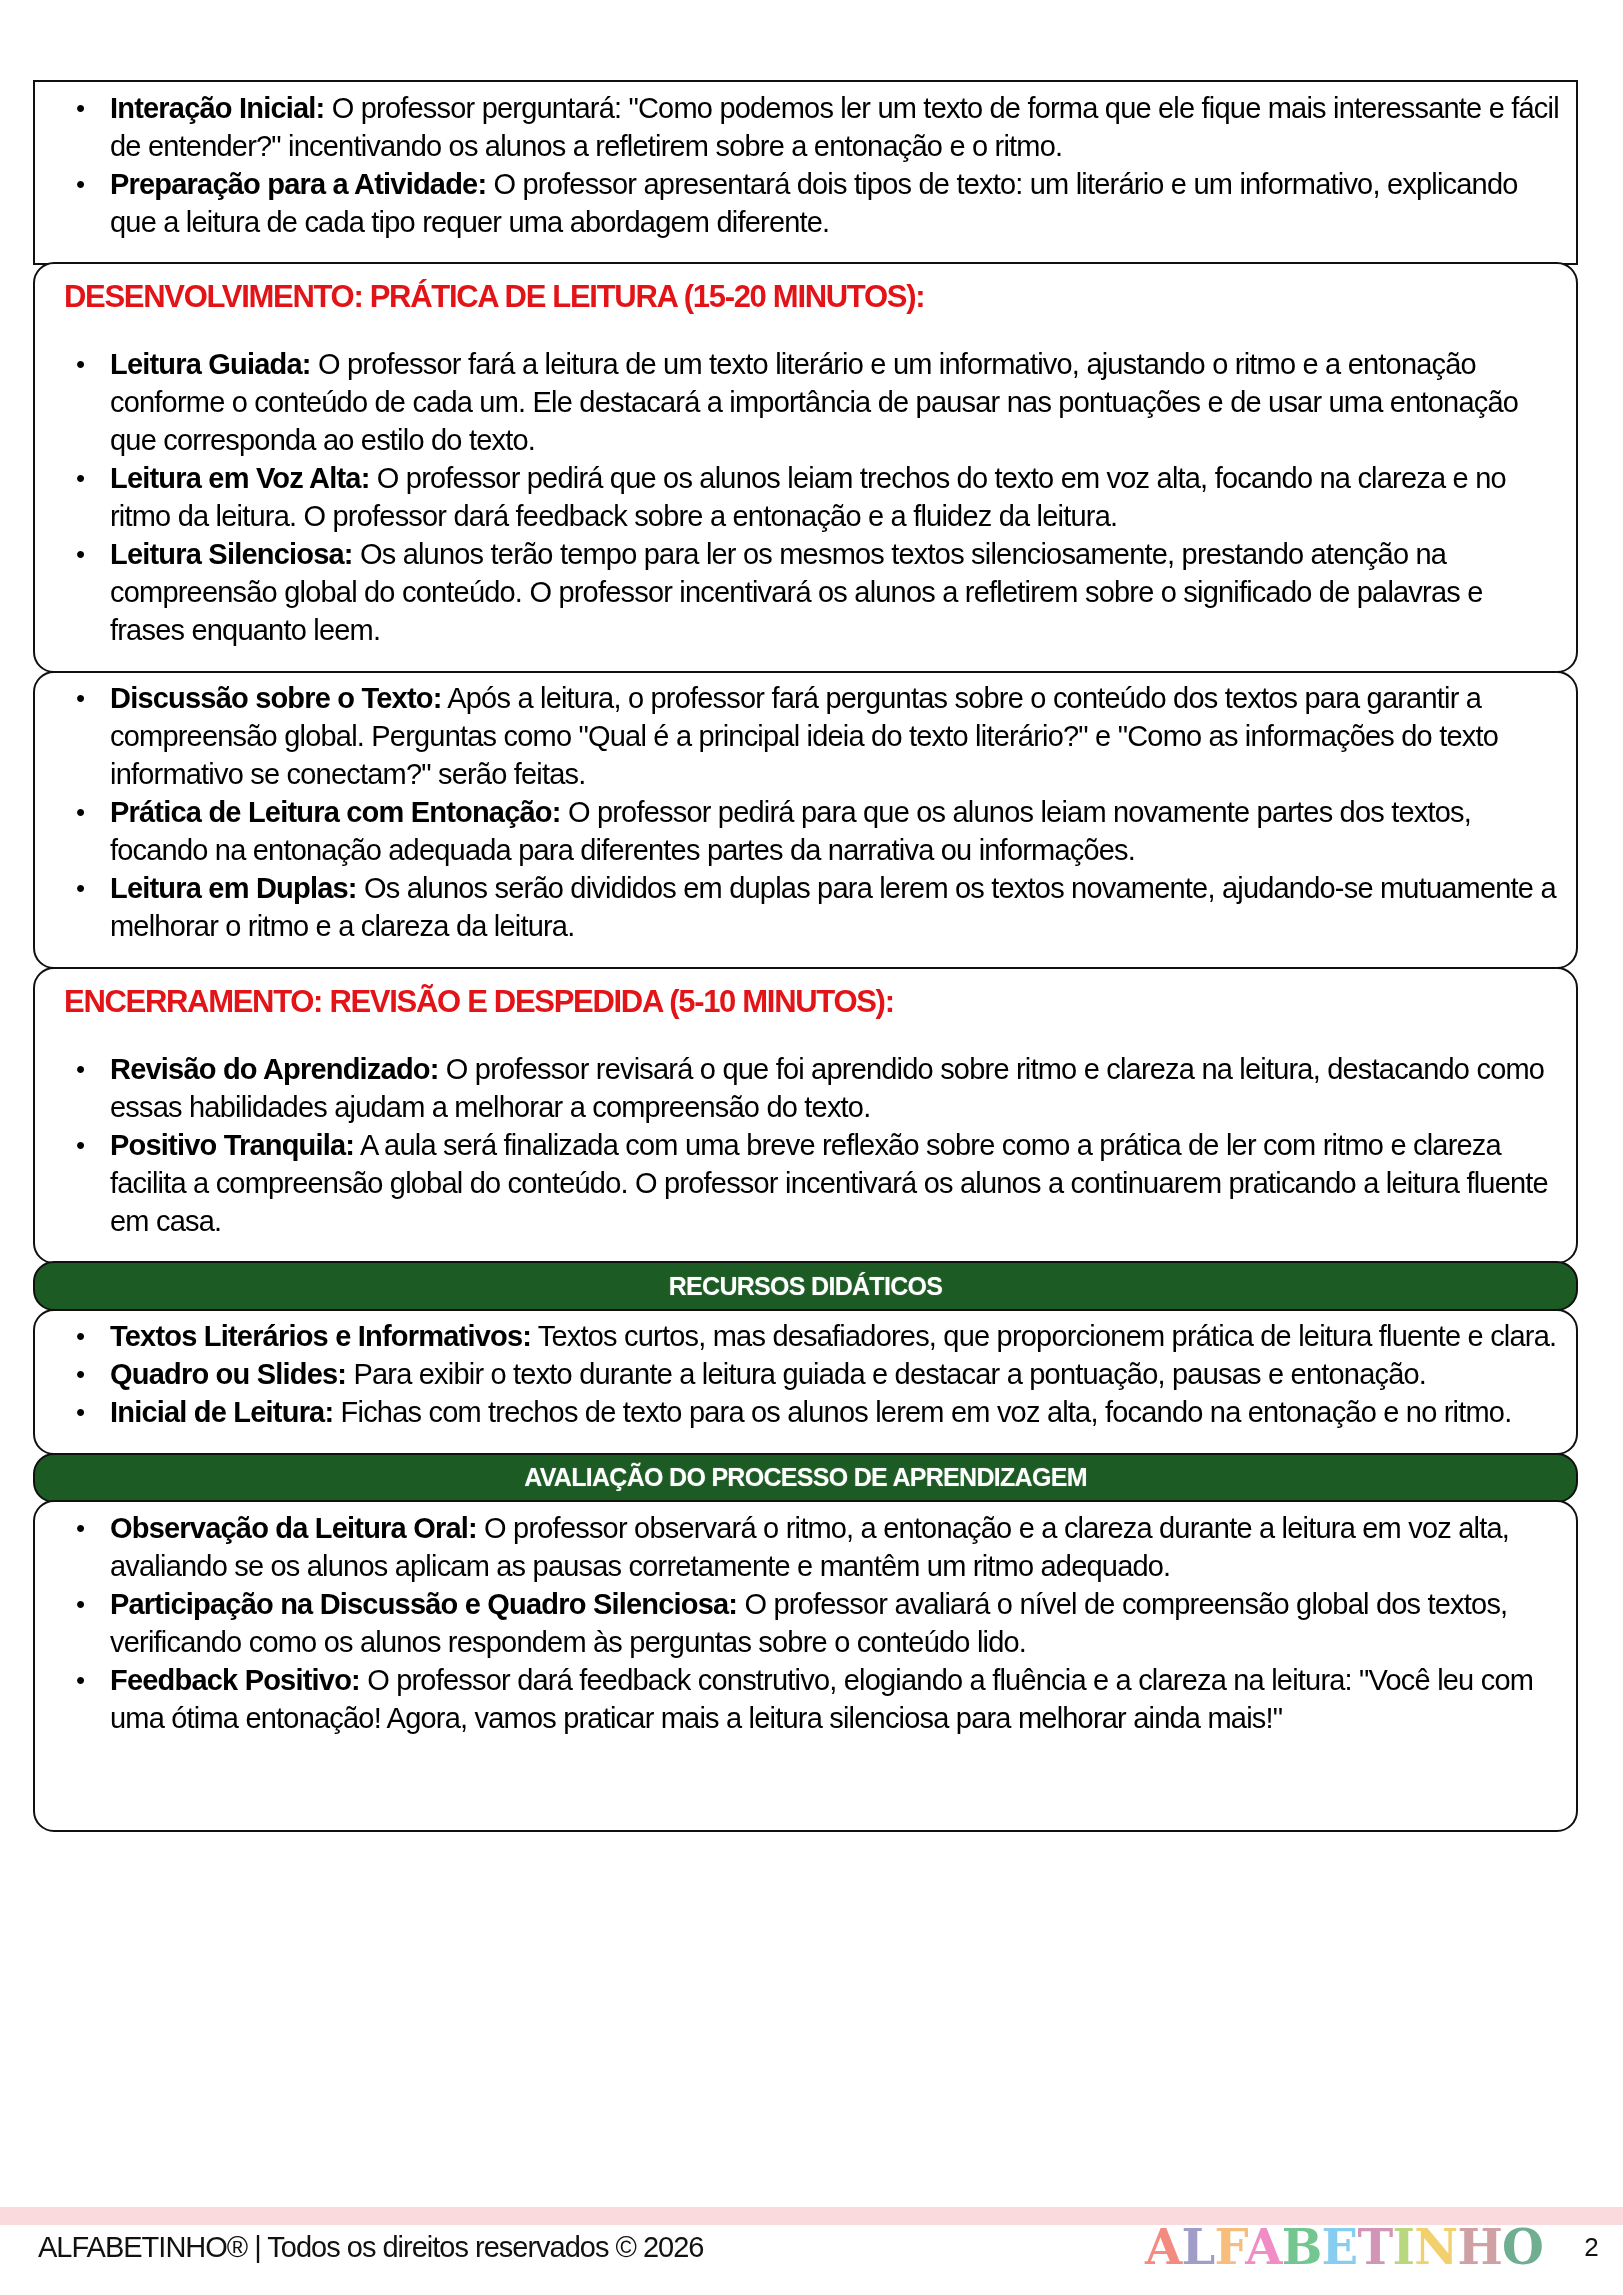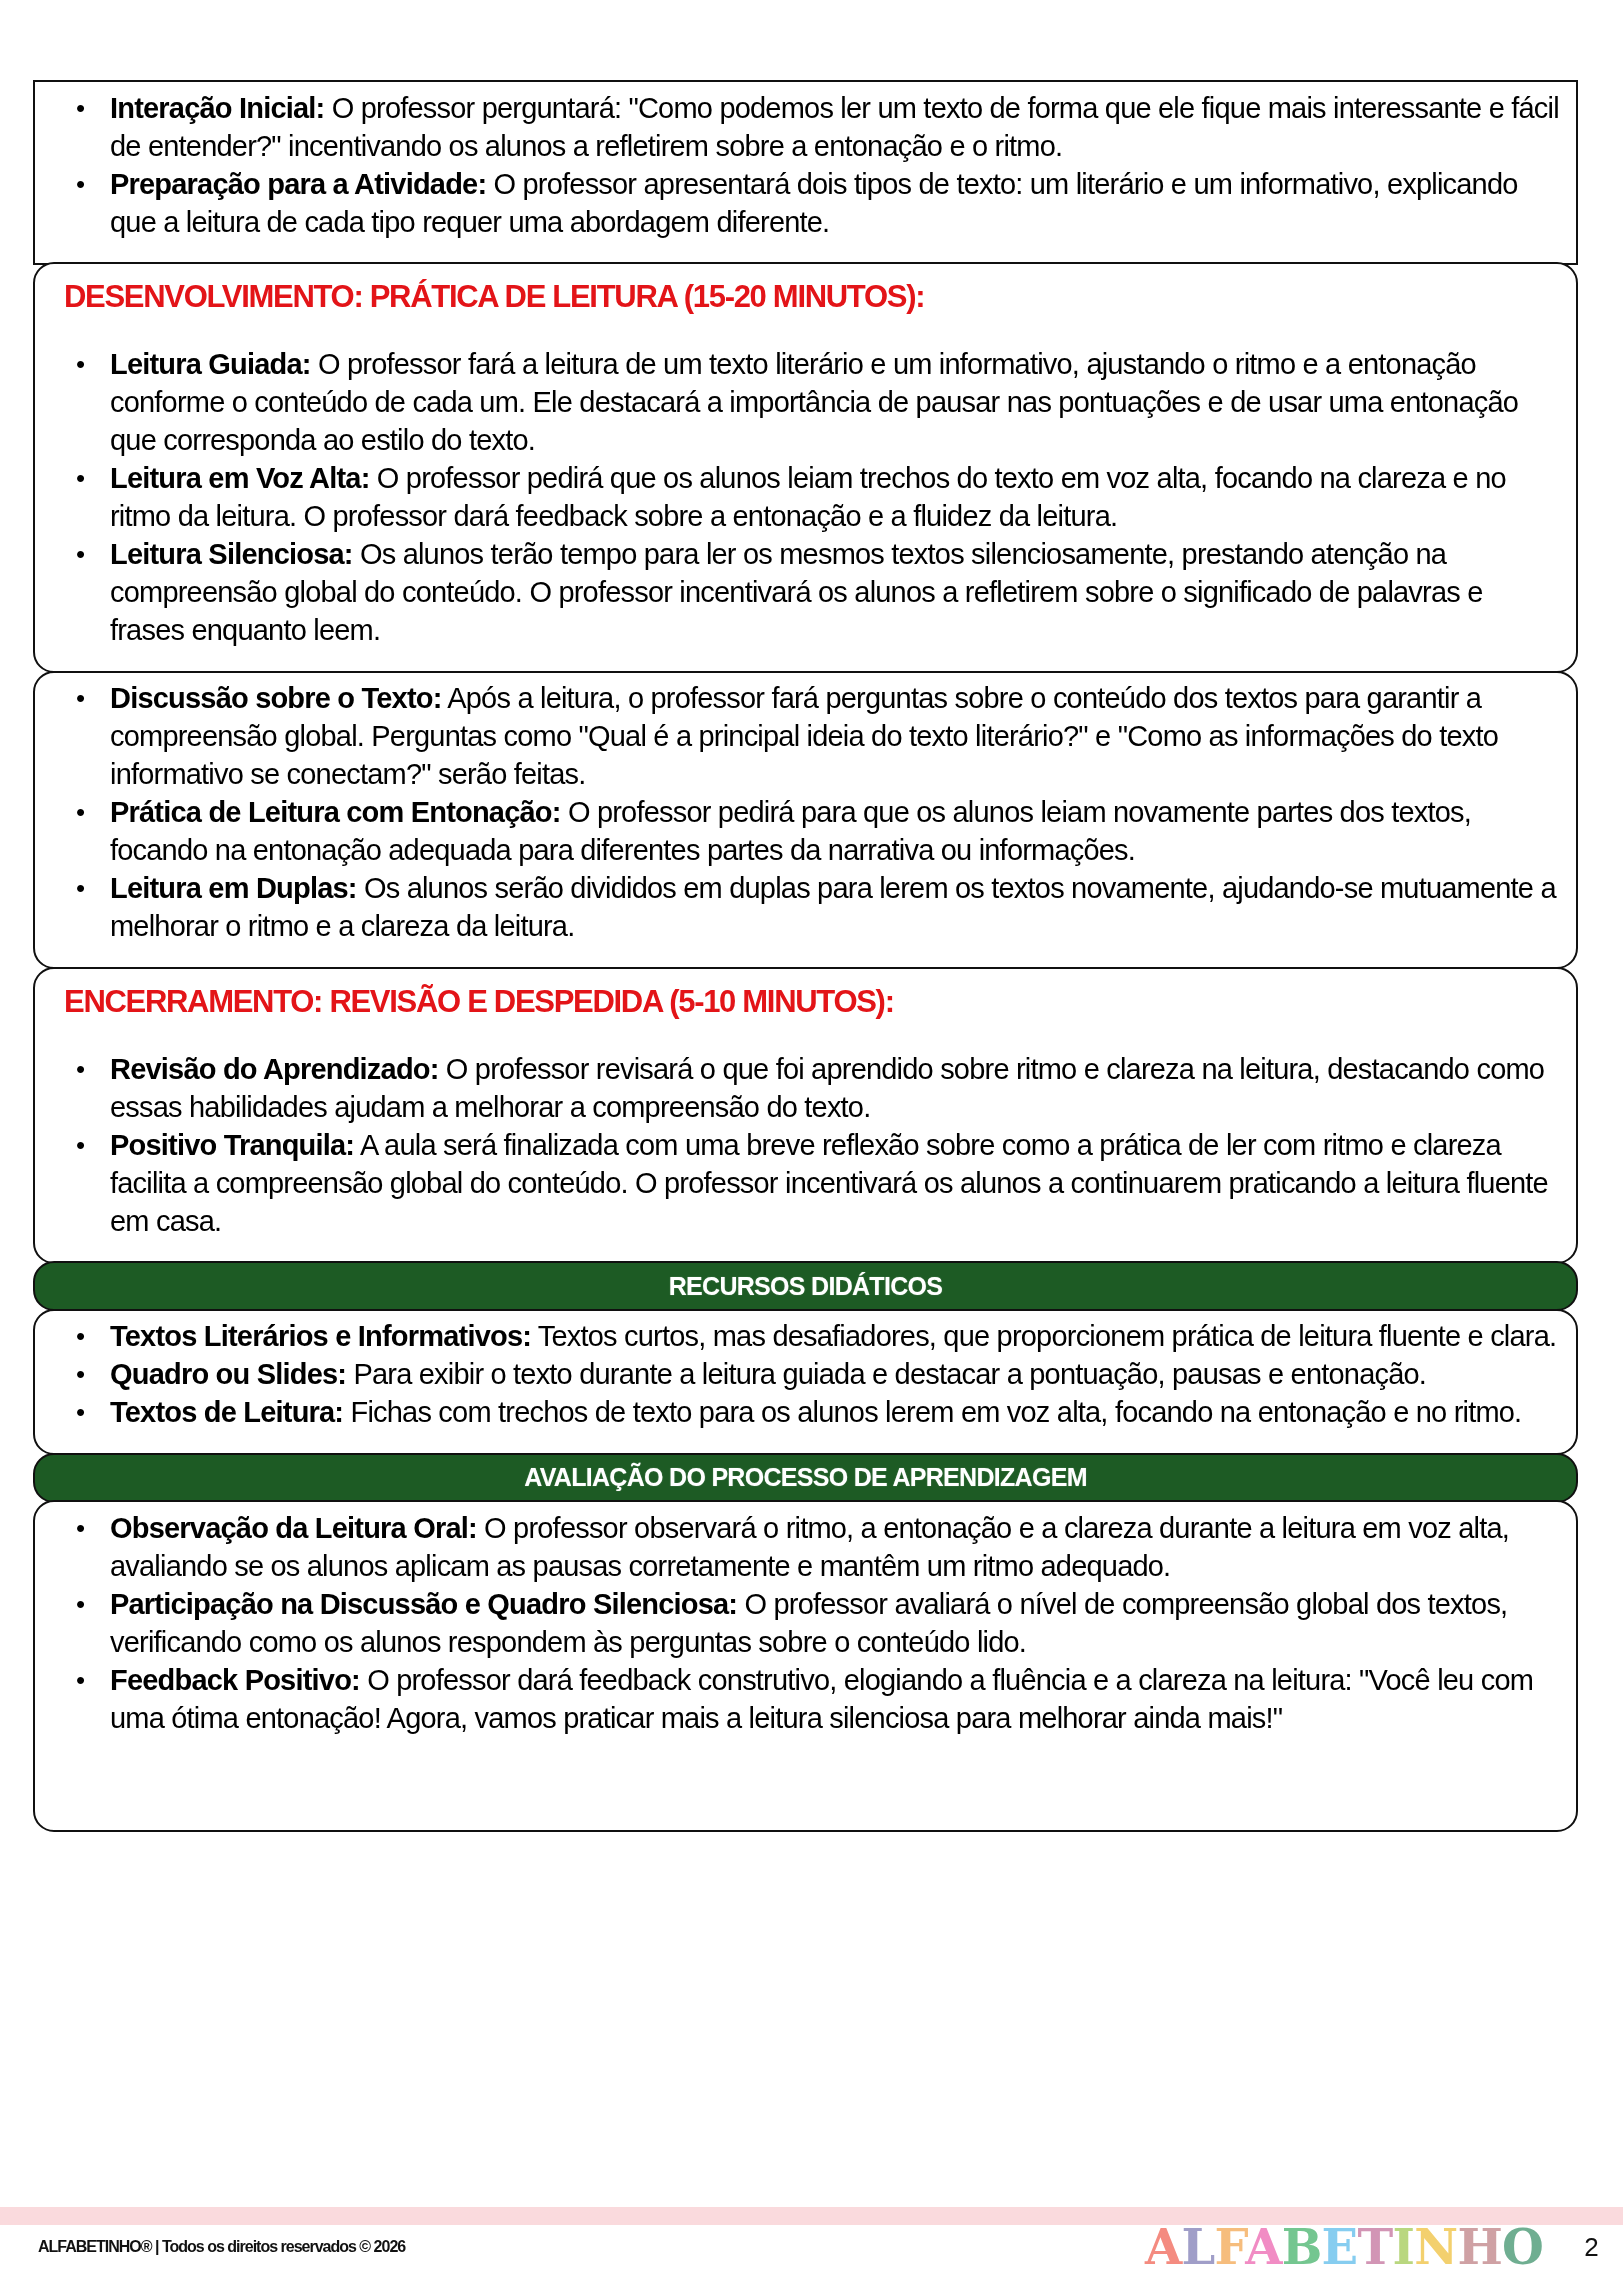--- a/index.html
+++ b/index.html
@@ -92,25 +92,24 @@
     position: absolute;
     left: 38px;
     right: 25px;
     top: 2223px;
     height: 48px;
     display: flex;
     align-items: center;
     justify-content: space-between;
   }
   .footer-left {
-    font-size: 16px;
+    font-size: 29px;
     letter-spacing: -1px;
     color: #111;
     white-space: nowrap;
-    font-weight: bold;
   }
   .footer-right {
     display: flex;
     align-items: center;
   }
   .logo {
     font-family: "DejaVu Serif", serif;
     font-weight: 700;
     font-size: 48px;
     letter-spacing: -0.7px;
@@ -155,21 +154,21 @@
         <li><span class="marker">•</span><strong>Positivo Tranquila:</strong> <span>A aula será finalizada com uma breve reflexão sobre como a prática de ler com ritmo e clareza facilita a compreensão global do conteúdo. O professor incentivará os alunos a continuarem praticando a leitura fluente em casa.</span></li>
       </ul>
     </section>
     <div class="banner">
       <span>RECURSOS DIDÁTICOS</span>
     </div>
     <section class="box">
       <ul class="bullet-list">
         <li><span class="marker">•</span><strong>Textos Literários e Informativos:</strong> <span>Textos curtos, mas desafiadores, que proporcionem prática de leitura fluente e clara.</span></li>
         <li><span class="marker">•</span><strong>Quadro ou Slides:</strong> <span>Para exibir o texto durante a leitura guiada e destacar a pontuação, pausas e entonação.</span></li>
-        <li><span class="marker">•</span><strong>Textos de Leitura:</strong> <span>Fichas com trechos de texto para os alunos lerem em voz alta, focando na entonação e no ritmo.</span></li>
+        <li><span class="marker">•</span><strong>Inicial de Leitura:</strong> <span>Fichas com trechos de texto para os alunos lerem em voz alta, focando na entonação e no ritmo.</span></li>
       </ul>
     </section>
     <div class="banner">
       <span>AVALIAÇÃO DO PROCESSO DE APRENDIZAGEM</span>
     </div>
     <section class="box last">
       <ul class="bullet-list">
         <li><span class="marker">•</span><strong>Observação da Leitura Oral:</strong> <span>O professor observará o ritmo, a entonação e a clareza durante a leitura em voz alta, avaliando se os alunos aplicam as pausas corretamente e mantêm um ritmo adequado.</span></li>
         <li><span class="marker">•</span><strong>Participação na Discussão e Quadro Silenciosa:</strong> <span>O professor avaliará o nível de compreensão global dos textos, verificando como os alunos respondem às perguntas sobre o conteúdo lido.</span></li>
         <li><span class="marker">•</span><strong>Feedback Positivo:</strong> <span>O professor dará feedback construtivo, elogiando a fluência e a clareza na leitura: "Você leu com uma ótima entonação! Agora, vamos praticar mais a leitura silenciosa para melhorar ainda mais!"</span></li>

